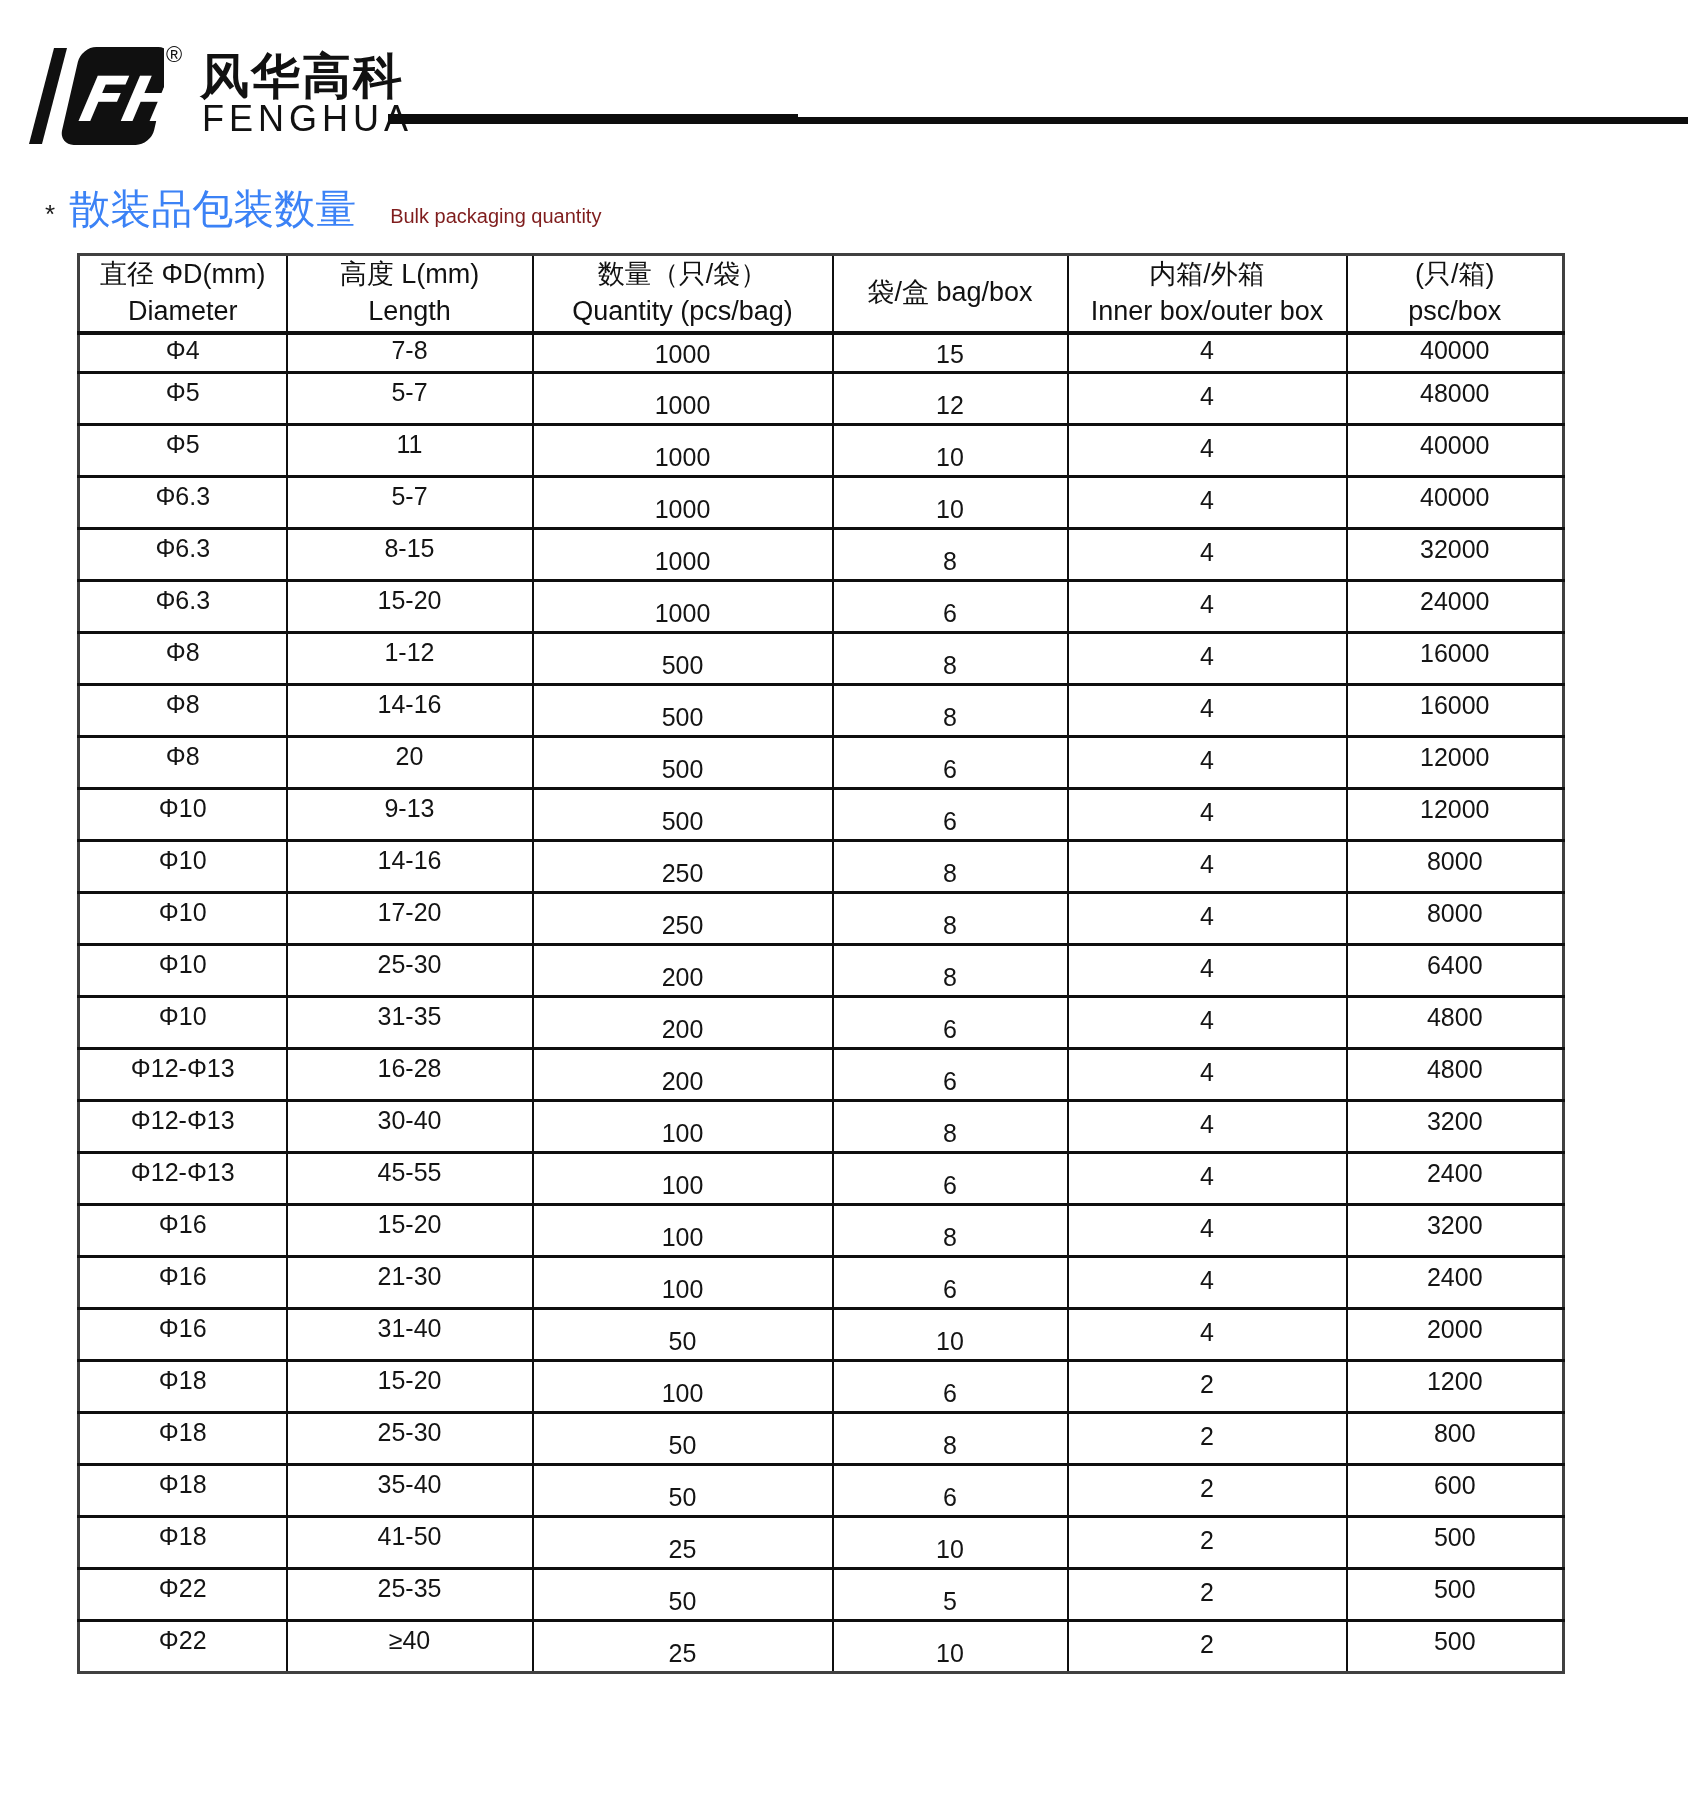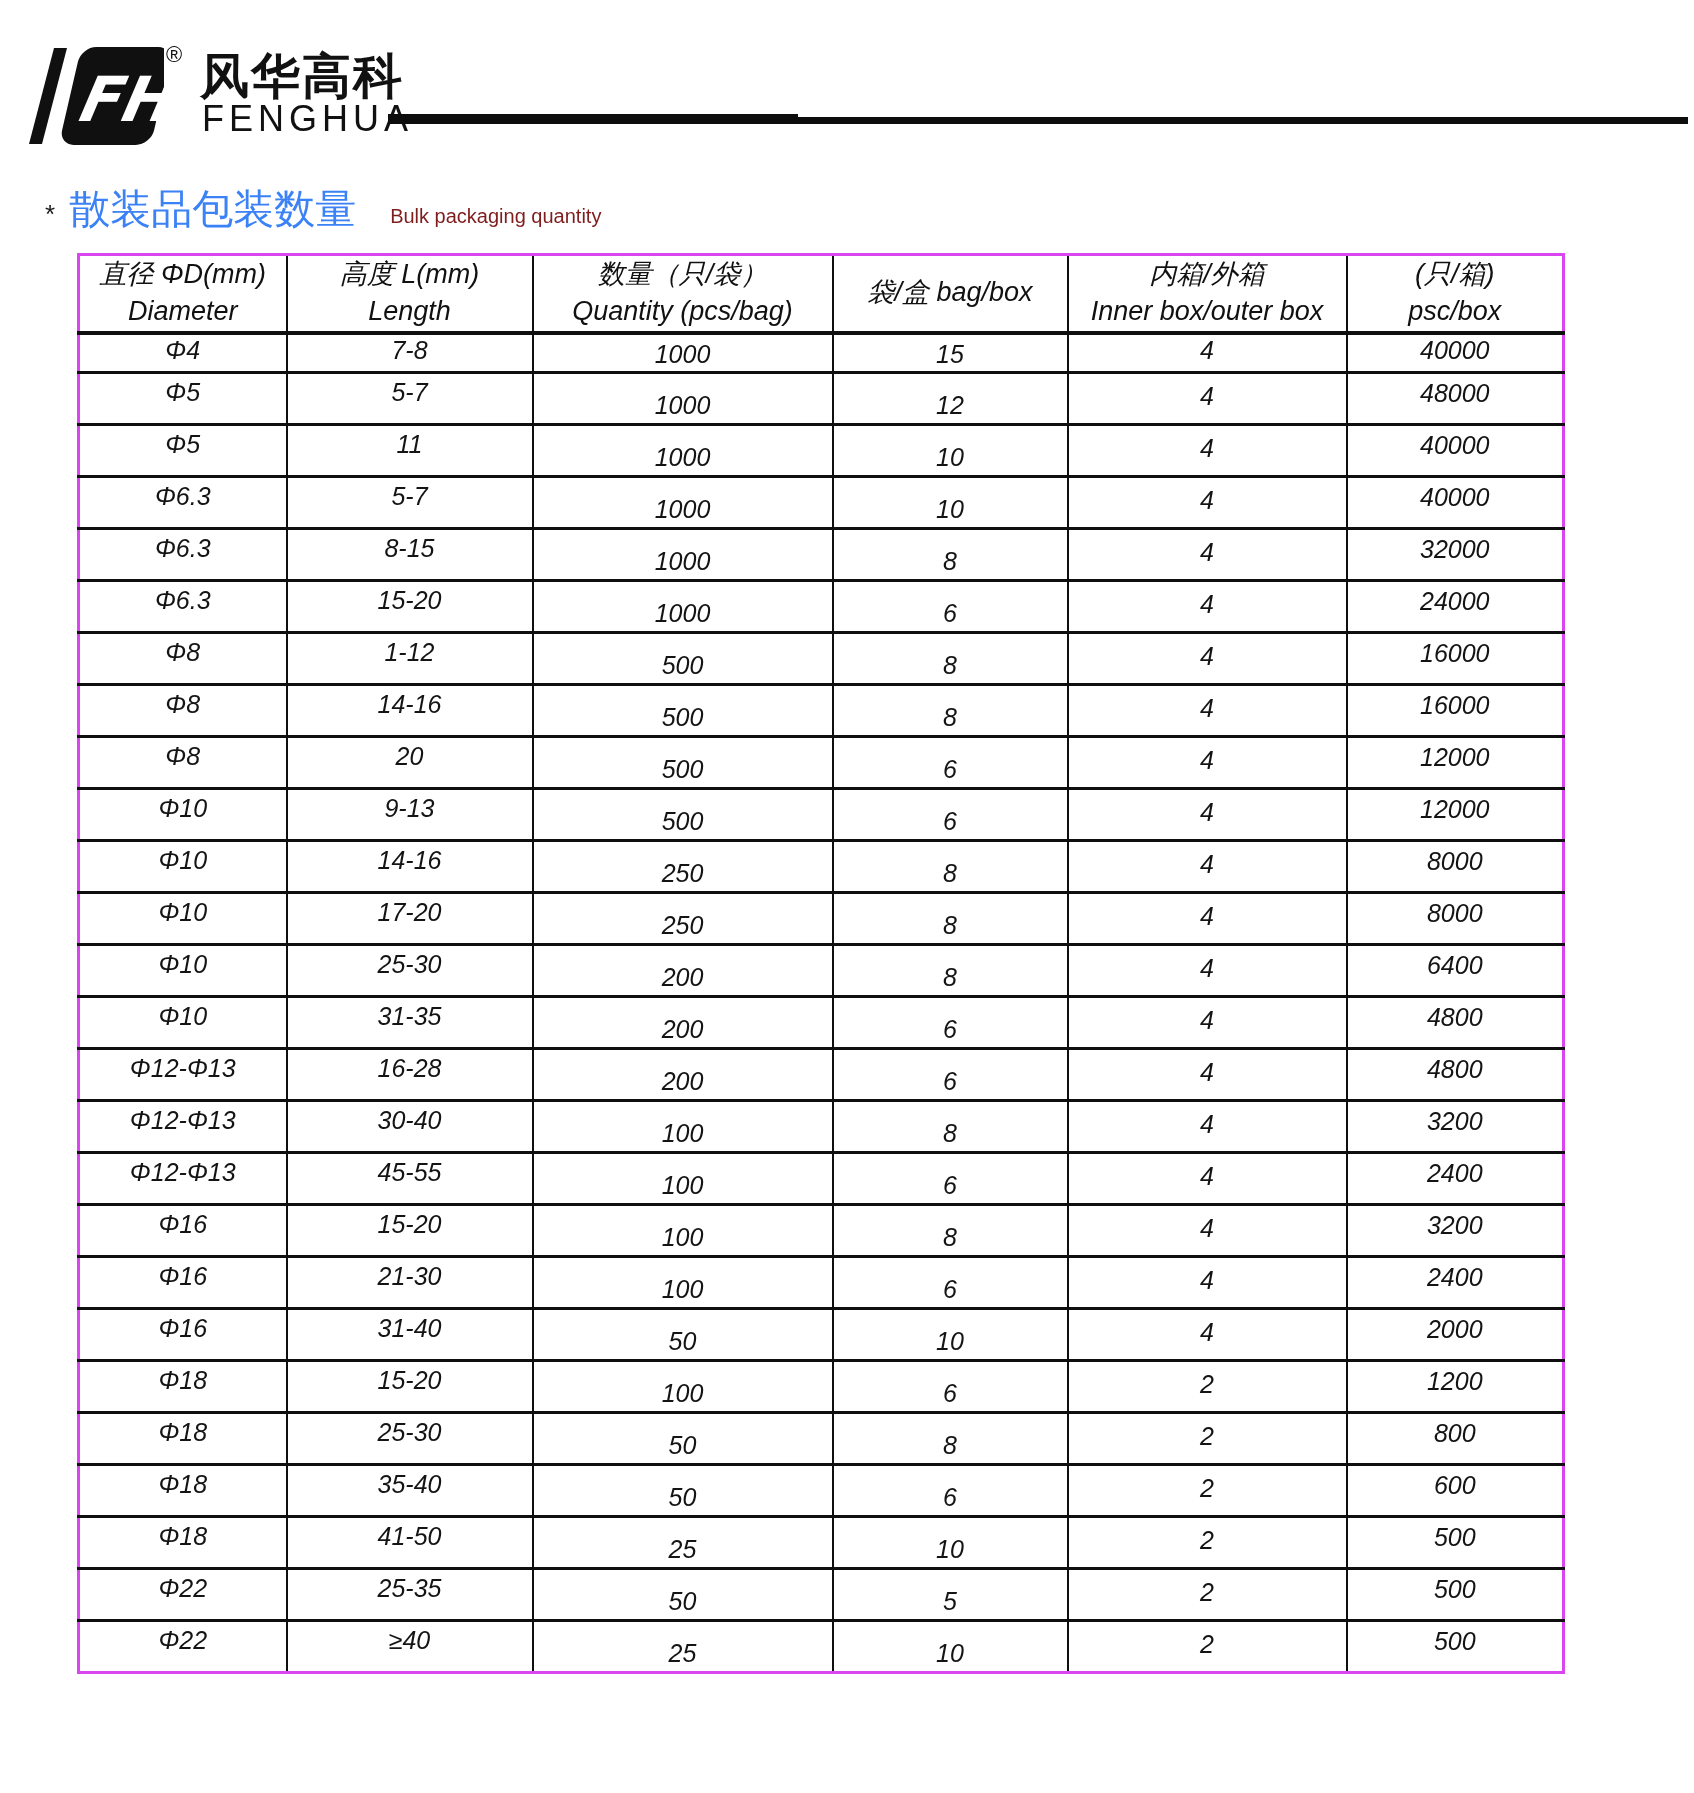--- a/index.html
+++ b/index.html
@@ -19,21 +19,21 @@
   .rule-accent { position:absolute; left:388px; top:114px; width:410px; height:10px; background:#0d0d0d; }
 
   
   .section-line { position:absolute; left:45px; top:182px; display:flex; align-items:baseline; white-space:nowrap; }
   .section-star { font-size:26px; margin-right:14px; }
   .section-cn { font-size:41px; color:#3b82f6;text-align:right; }
   .section-en { font-size:20px; color:#7f1d1d; margin-left:34px; }
 
   
   table.pack { position:absolute; left:77px; top:253px; width:1485px; border-collapse:collapse; table-layout:fixed; background:#fff; }
-  table.pack { border:3px solid #d946ef;font-style:italic; }
+  table.pack { border:3px solid #404040; }
   table.pack th, table.pack td { border-left:2px solid #0f0f0f; border-top:3px solid #0f0f0f; text-align:center; vertical-align:middle; overflow:hidden; }
   table.pack th:first-child, table.pack td:first-child { border-left:none; }
   thead tr { height:78px; }
   thead th { border-top:none !important; border-bottom:4px solid #0f0f0f; font-weight:normal; }
   tbody tr { height:52px; }
   tbody tr.first-row { height:40px; }
 
   .hwrap { display:flex; flex-direction:column; justify-content:center; gap:7px; height:100%; }
   .hline { font-size:27px; line-height:1.1; color:#111; }
   .hline:empty { display:none; }

